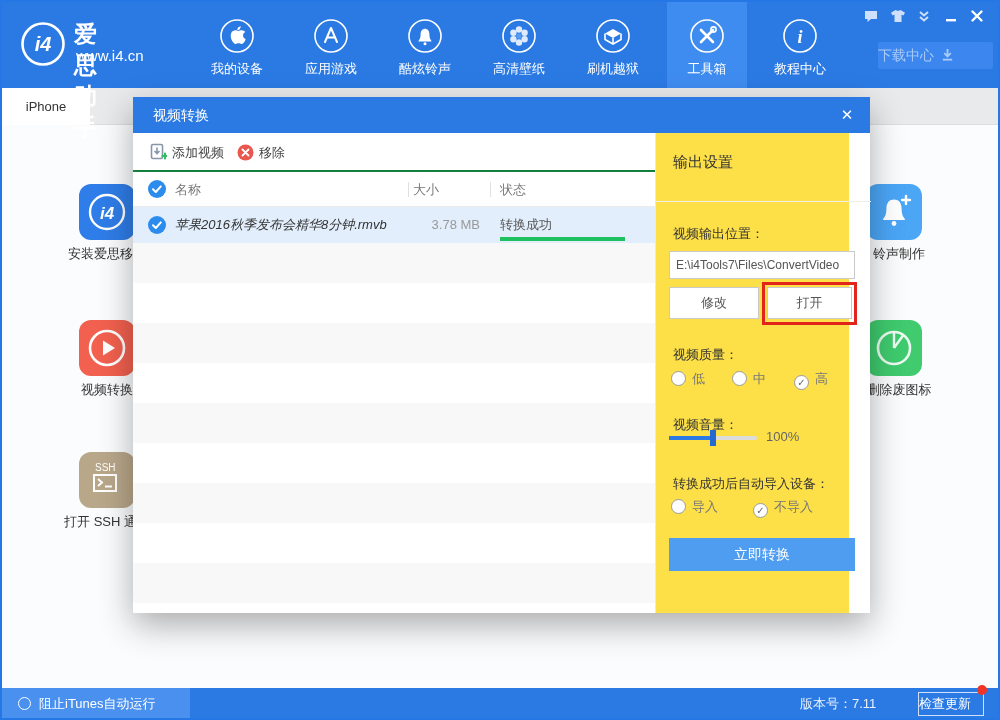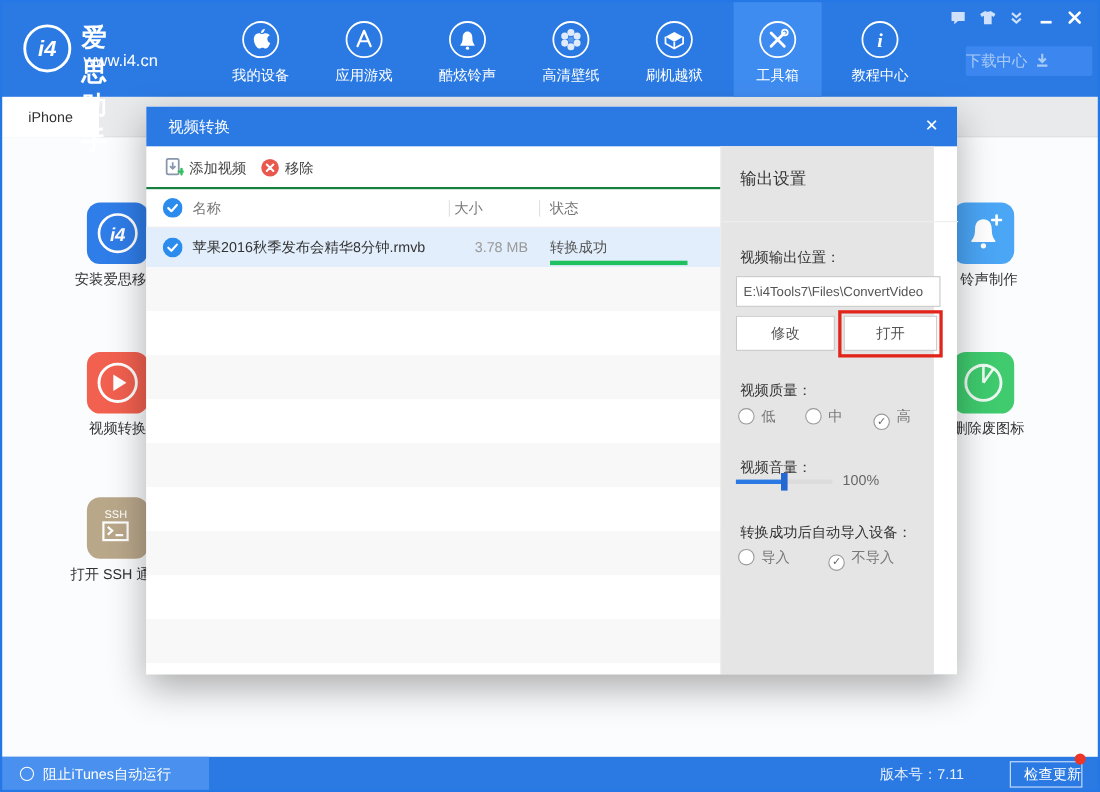--- a/index.html
+++ b/index.html
@@ -41,41 +41,41 @@
   .tb-btn { position:absolute; top:0; height:39px; line-height:39px; font-size:13px; color:#444; cursor:pointer; white-space:nowrap; }
   .tb-btn svg { vertical-align:-4px; margin-right:5px; }
   .tbl-head { position:absolute; left:0; top:75px; width:522px; height:35px; border-bottom:1px solid #ebebeb; font-size:13px; color:#777; }
   .tbl-head .sep { position:absolute; top:10px; width:1px; height:15px; background:#e0e0e0; }
   .row-sel { position:absolute; left:0; top:110px; width:522px; height:36px; background:#e2eefb; font-size:13px; cursor:pointer; }
   .check-circle { position:absolute; }
   .stripes { position:absolute; left:0; top:146px; width:522px; height:370px;
              background:repeating-linear-gradient(180deg,#f8f8f8 0px,#f8f8f8 40px,#ffffff 40px,#ffffff 80px); }
 
   
-  .panel { position:absolute; left:522px; top:36px; width:194px; height:480px; border-left:1px solid #e9e9e9; background:#e5e5e5; }
+  .panel { position:absolute; left:522px; top:36px; width:194px; height:480px; border-left:1px solid #e9e9e9; background:#fde047; }
   .panel-title { position:absolute; left:17px; top:20px; font-size:15px; color:#333; }
   .panel-div { position:absolute; left:0; top:68px; width:215px; height:1px; background:#eeeeee; }
   .p-label { position:absolute; left:17px; font-size:13px; color:#333; }
   .path-input { position:absolute; left:13px; top:118px; width:186px; height:28px; border:1px solid #c9c9c9; font-size:12px; color:#555; padding:0 6px; font-family:"Liberation Sans",sans-serif; white-space:nowrap; overflow:hidden; background:#fff; }
   .p-btn { position:absolute; top:154px; height:32px; background:#fff; border:1px solid #c9c9c9; font-size:13px; color:#555; text-align:center; line-height:30px; cursor:pointer; }
   .red-box { position:absolute; left:106px; top:149px; width:95px; height:43px; border:3px solid #e1251b; z-index:5; pointer-events:none; }
   .radio { position:absolute; height:18px; font-size:13px; color:#777; cursor:pointer; white-space:nowrap; }
   .radio .rb { display:inline-block; width:15px; height:15px; border:1px solid #9a9a9a; border-radius:50%; vertical-align:-3px; margin-right:6px; text-align:center; line-height:14px; font-size:10px; color:#666; background:#fff; }
   .slider-track { position:absolute; left:13px; top:303px; width:88px; height:4px; background:#dcdcdc; border-radius:2px; }
   .slider-fill { position:absolute; left:0; top:0; width:44px; height:4px; background:#2b7ae4; }
   .slider-handle { position:absolute; left:54px; top:297px; width:6px; height:16px; background:#2469d2; cursor:pointer; }
   .slider-value { position:absolute; left:110px; top:296px; font-size:13px; color:#666; }
   .convert-btn { position:absolute; left:13px; top:405px; width:186px; height:33px; background:#4f9df0; color:#fff; font-size:14px; text-align:center; line-height:33px; cursor:pointer; }
 
   
   .statusbar { position:absolute; left:0; top:688px; width:1000px; height:32px; background:#2b7ae4; z-index:40; }
   .sb-left { position:absolute; left:0; top:0; width:190px; height:32px; background:#4a90ee; color:#fff; font-size:13px; line-height:32px; cursor:pointer; }
   .sb-circle { display:inline-block; width:13px; height:13px; border:1.5px solid #fff; border-radius:50%; vertical-align:-2px; margin:0 8px 0 18px; }
   .sb-version { position:absolute; left:800px; top:0; width:100px; text-align:left; color:#e8f1fd; font-size:13px; line-height:32px; }
-  .sb-update { position:absolute; left:918px; top:4px; width:66px; height:24px; border:1px solid #cfe0fb; color:#fff; font-size:13px; text-align:right; line-height:22px; cursor:pointer; }
+  .sb-update { position:absolute; left:918px; top:4px; width:66px; height:24px; border:1px solid #cfe0fb; color:#fff; font-size:13px; text-align:left; line-height:22px; cursor:pointer; }
   .sb-dot { position:absolute; left:977px; top:-3px; width:10px; height:10px; background:#f03426; border-radius:50%; }
 </style>
 </head>
 <body>
 
 <div class="screen">
 
   <div class="header">
     <div class="logo">
       <svg class="logo-badge" width="46" height="46" viewBox="0 0 46 46">
@@ -255,21 +255,21 @@
       <span style="position:absolute; left:280px; top:0; width:67px; text-align:left; line-height:35px;">大小</span>
       <div class="sep" style="left:357px"></div>
       <span style="position:absolute; left:367px; top:0; line-height:35px;">状态</span>
     </div>
 
     <div class="row-sel">
       <svg class="check-circle" style="left:15px; top:9px;" width="18" height="18" viewBox="0 0 18 18">
         <circle cx="9" cy="9" r="9" fill="#2b8ced"></circle>
         <path fill="none" stroke="#fff" stroke-width="2" stroke-linecap="round" stroke-linejoin="round" d="M5 9.2l2.8 2.8 5-5.6"></path>
       </svg>
-      <span style="position:absolute; left:42px; top:0; line-height:36px; color:#333;">苹果2016秋季发布会精华8分钟.rmvb</span>
+      <span style="position:absolute; left:42px; top:0; line-height:36px; color:#333;font-style:italic;">苹果2016秋季发布会精华8分钟.rmvb</span>
       <span style="position:absolute; left:240px; top:0; width:107px; text-align:right; line-height:36px; color:#999;">3.78 MB</span>
       <span style="position:absolute; left:367px; top:0; line-height:36px; color:#555;">转换成功</span>
       <div style="position:absolute; left:367px; bottom:2px; width:125px; height:4px; background:#1fc05f;"></div>
     </div>
 
     <div class="stripes"></div>
 
     <div class="panel">
       <div class="panel-title">输出设置</div>
       <div class="panel-div"></div>
@@ -290,20 +290,21 @@
       <div class="slider-track">
           <div class="slider-fill"></div>
         </div>
       <div class="slider-handle"></div>
       <div class="slider-value">100%</div>
 
       <div class="p-label" style="top:342px">转换成功后自动导入设备：</div>
       <div class="radio" style="left:15px; top:365px;"><span class="rb"></span><span>导入</span></div>
       <div class="radio" style="left:97px; top:365px;"><span class="rb">✓</span><span>不导入</span></div>
 
+      <div class="convert-btn">立即转换</div>
     </div>
   </div>
 
   <div class="statusbar">
     <div class="sb-left"><span class="sb-circle"></span><span>阻止iTunes自动运行</span></div>
     <div class="sb-version">版本号：7.11</div>
     <div class="sb-update">检查更新</div>
     <div class="sb-dot"></div>
   </div>
 

